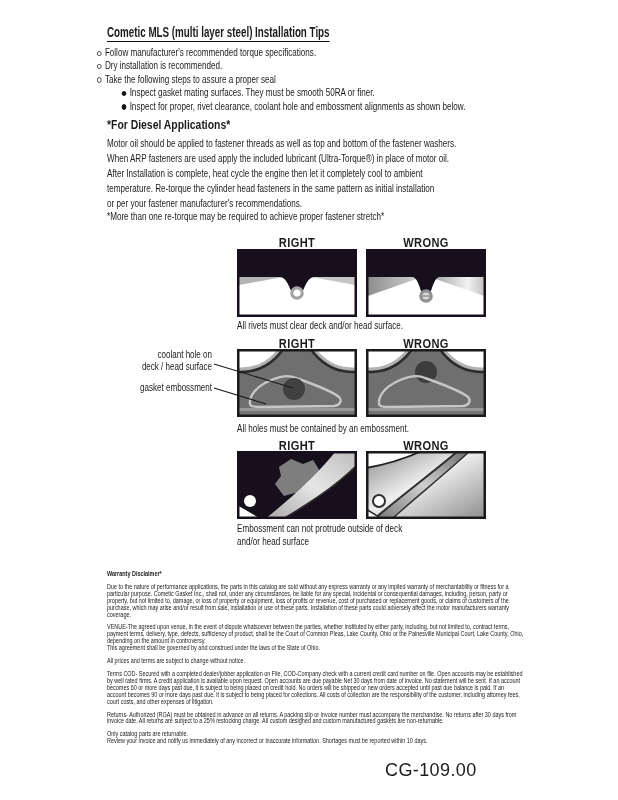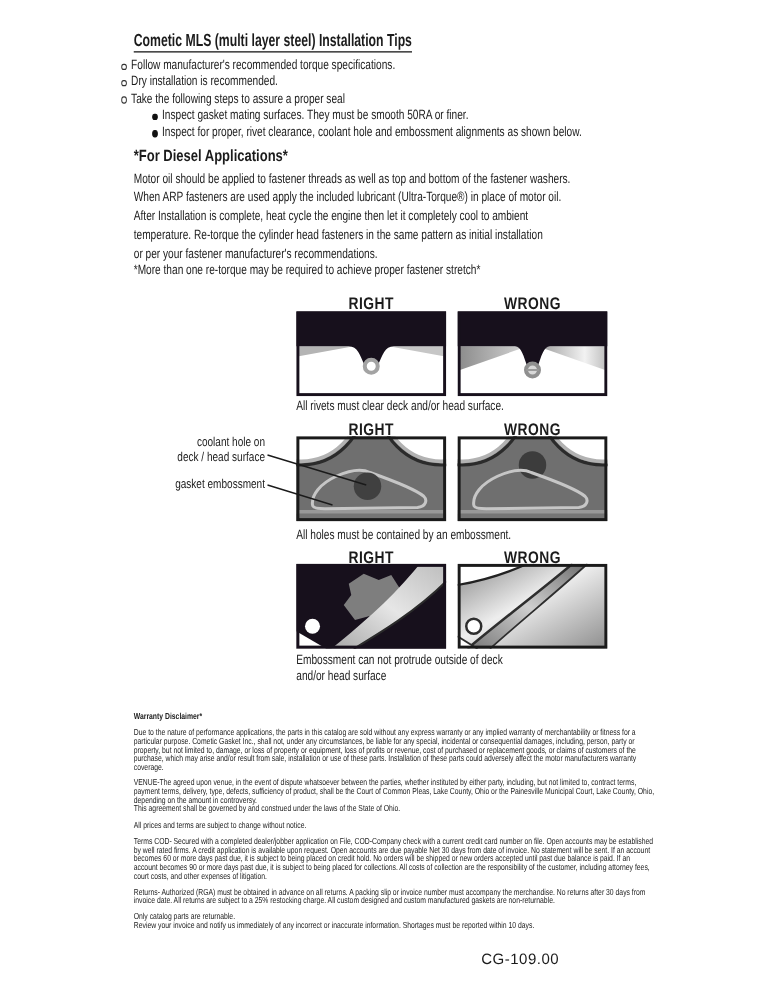--- a/index.html
+++ b/index.html
@@ -39,21 +39,21 @@
            transform:scaleX(0.75);transform-origin:0 0;}
   .ann{font-size:10.3px;line-height:11.5px;text-align:right;white-space:pre-line;width:170px;
        transform:scaleX(0.78);transform-origin:100% 0;}
 
   
   .warranty{left:107px;top:571px;width:535px;transform:scaleX(0.78);transform-origin:0 0;
             font-size:7px;line-height:6.9px;color:#222;}
   .warranty .wh{font-weight:bold;margin:0 0 6px 0;}
   .warranty p{margin:0 0 6px 0;white-space:pre-line;}
 
-  .code{left:385px;top:760px;font-size:12px;letter-spacing:0.4px;color:#1b1b1b;}
+  .code{left:385px;top:760px;font-size:18px;letter-spacing:0.4px;color:#1b1b1b;}
 </style>
 </head>
 <body>
 
 <div id="page">
 
   <div class="abs title">
     <span>Cometic MLS (multi layer steel) Installation Tips</span>
   </div>
 

